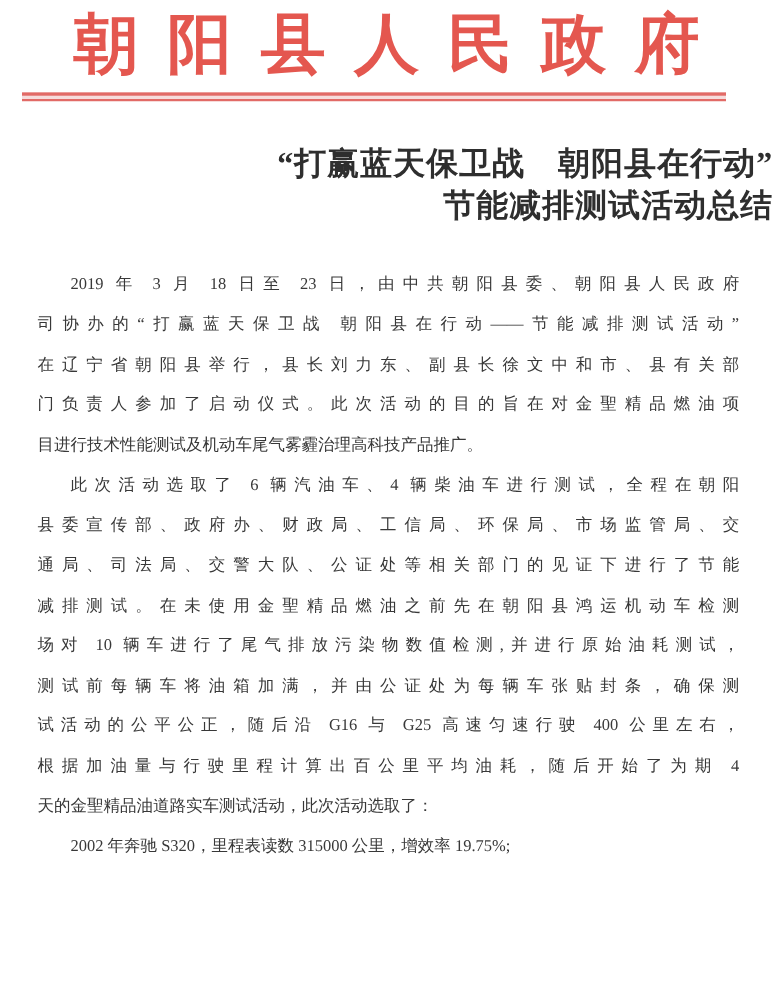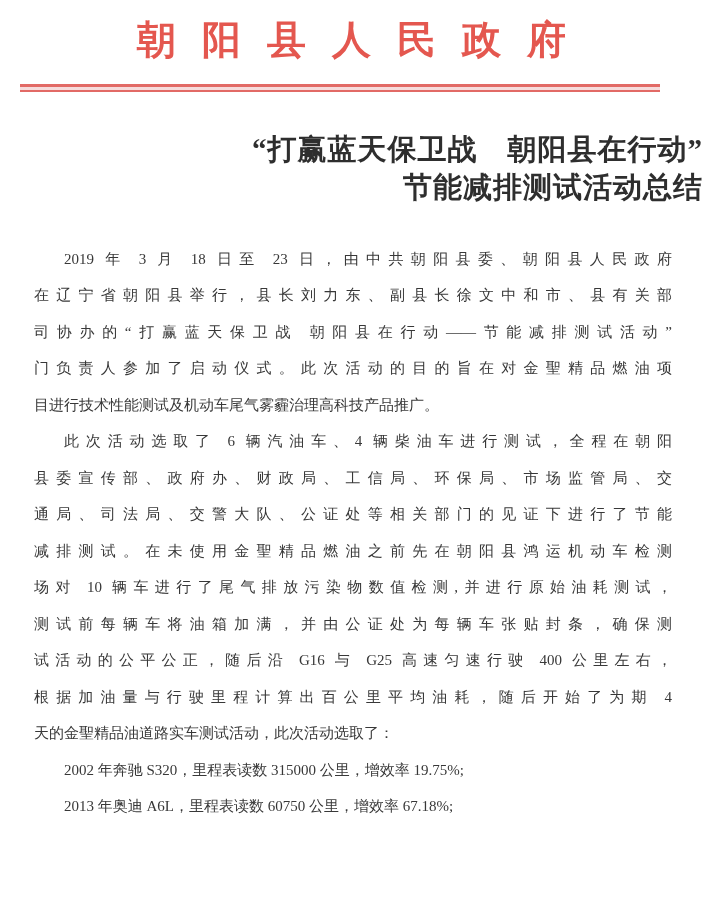--- a/index.html
+++ b/index.html
@@ -8,21 +8,21 @@
     width: 703px;
     height: 900px;
     background: #ffffff;
     overflow: hidden;
     font-family: "Liberation Serif", "DejaVu Serif", serif;
   }
   
   .masthead { text-align: center; padding-top: 5px; }
   .masthead .org {
     display: inline-block;
-    font-size: 39px;
+    font-size: 59px;
     line-height: 70px;
     font-weight: bold;
     color: #e4574f;
     letter-spacing: 26px;
     margin-right: -26px;
     white-space: nowrap;
   }
   
   .rule {
     margin: 9px 43px 0 20px;
@@ -68,30 +68,29 @@
 
   <div class="rule"></div>
 
   <div class="doc-title">
     <div>“打赢蓝天保卫战　朝阳县在行动”</div>
     <div>节能减排测试活动总结</div>
   </div>
 
   <div class="body-text">
     <div class="ln full ind">2019 年 3 月 18 日至 23 日，由中共朝阳县委、朝阳县人民政府</div>
+    <div class="ln full">司协办的“打赢蓝天保卫战 朝阳县在行动——节能减排测试活动”</div>
     <div class="ln full">在辽宁省朝阳县举行，县长刘力东、副县长徐文中和市、县有关部</div>
-    <div class="ln full">司协办的“打赢蓝天保卫战 朝阳县在行动——节能减排测试活动”</div>
     <div class="ln full">门负责人参加了启动仪式。此次活动的目的旨在对金聖精品燃油项</div>
     <div class="ln end">目进行技术性能测试及机动车尾气雾霾治理高科技产品推广。</div>
     <div class="ln full ind">此次活动选取了 6 辆汽油车、4 辆柴油车进行测试，全程在朝阳</div>
     <div class="ln full">县委宣传部、政府办、财政局、工信局、环保局、市场监管局、交</div>
     <div class="ln full">通局、司法局、交警大队、公证处等相关部门的见证下进行了节能</div>
     <div class="ln full">减排测试。在未使用金聖精品燃油之前先在朝阳县鸿运机动车检测</div>
     <div class="ln full">场对 10 辆车进行了尾气排放污染物数值检测,并进行原始油耗测试，</div>
     <div class="ln full">测试前每辆车将油箱加满，并由公证处为每辆车张贴封条，确保测</div>
     <div class="ln full">试活动的公平公正，随后沿 G16 与 G25 高速匀速行驶 400 公里左右，</div>
     <div class="ln full">根据加油量与行驶里程计算出百公里平均油耗，随后开始了为期 4</div>
     <div class="ln end">天的金聖精品油道路实车测试活动，此次活动选取了：</div>
     <div class="ln end ind">2002 年奔驰 S320，里程表读数 315000 公里，增效率 19.75%;</div>
-    <div class="ln end ind">2013 年奥迪 A6L，里程表读数 60750 公里，增效率 67.18%;</div>
   </div>
 
 </div>
 
 </body></html>

